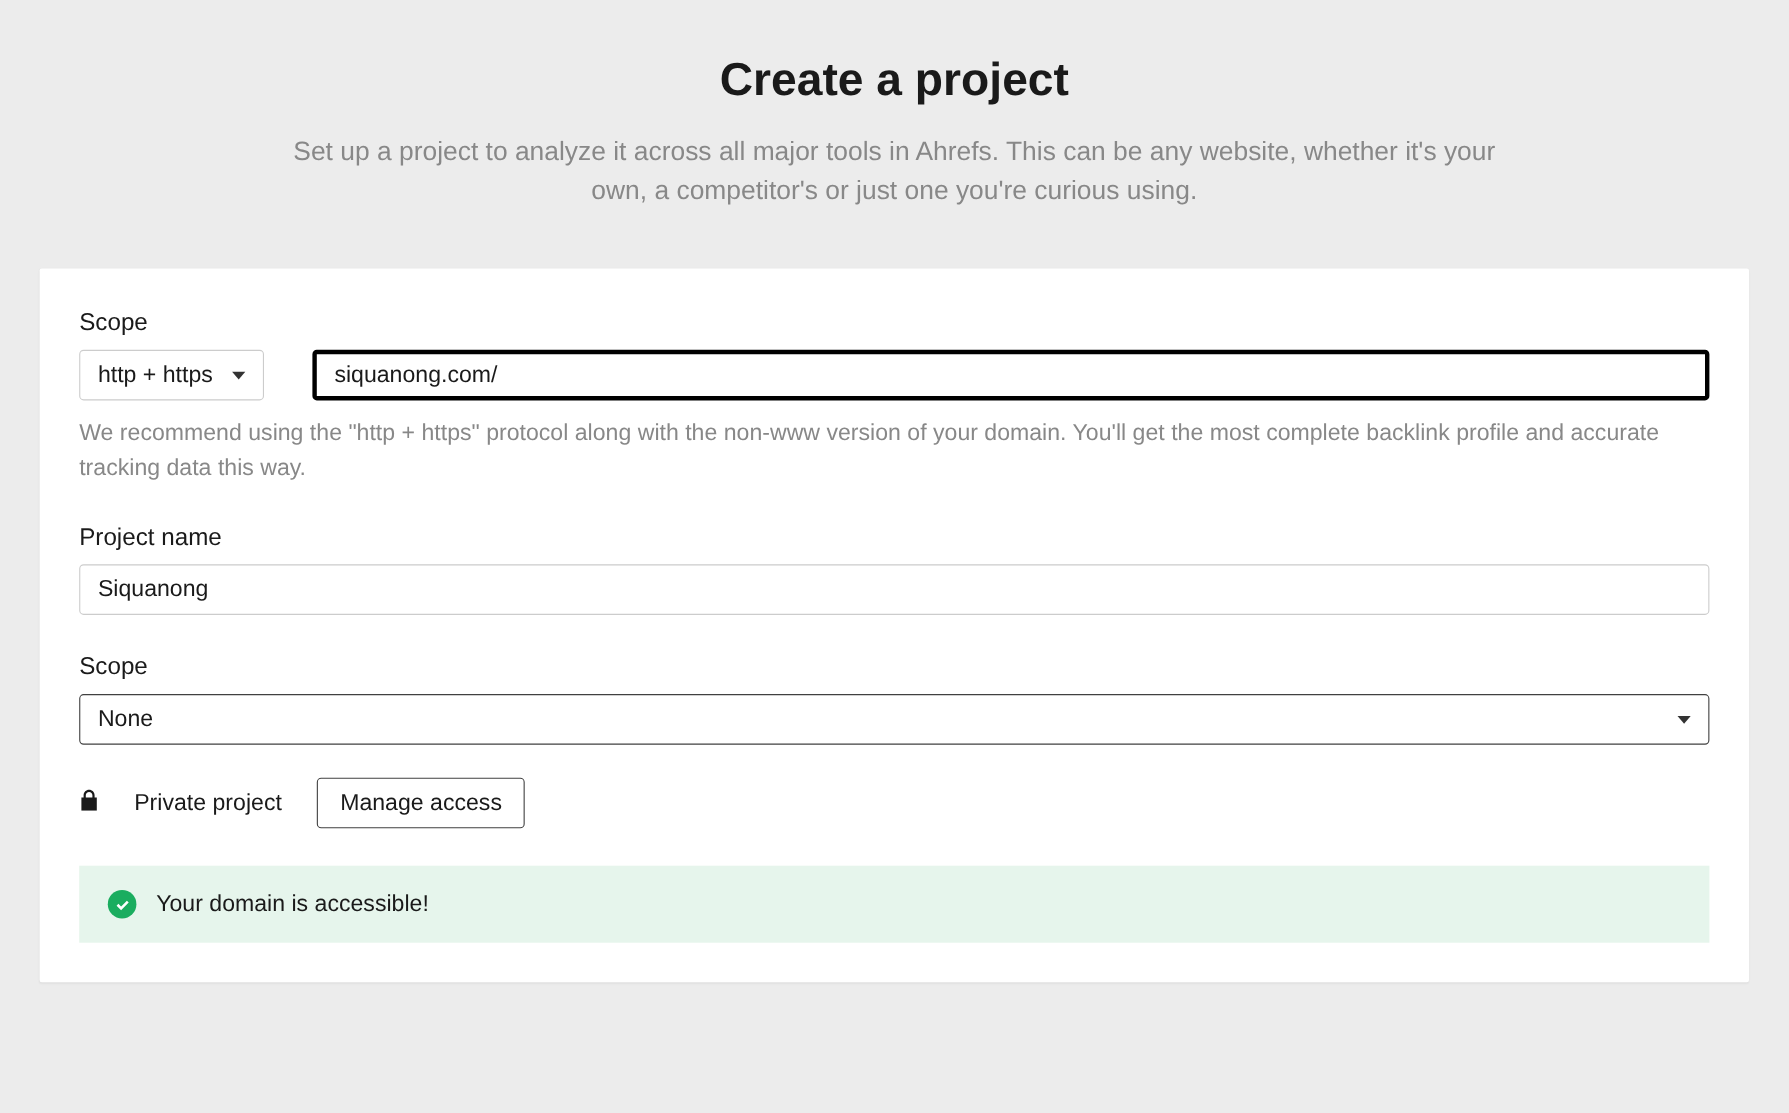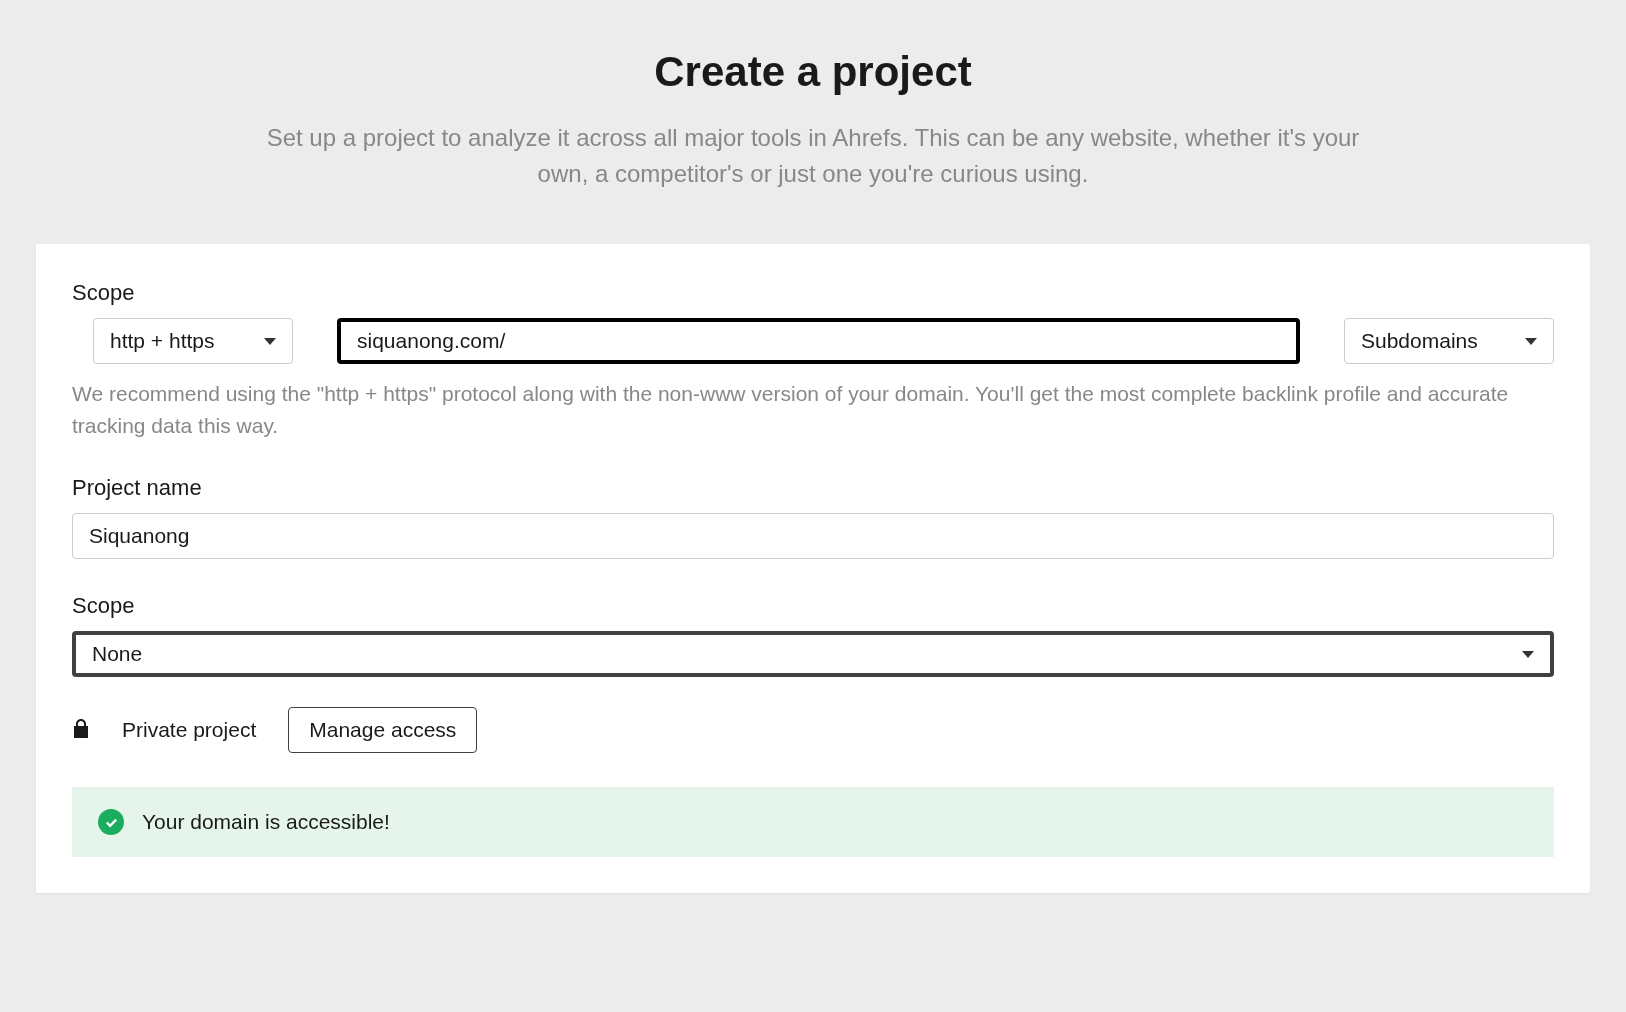--- a/index.html
+++ b/index.html
@@ -61,22 +61,21 @@
       border: 1px solid #ccc;
       border-radius: 4px;
       padding: 10px 16px;
       font-size: 21px;
       color: #1a1a1a;
       background: #fff;
       cursor: pointer;
       height: 46px;
     }
     .dropdown-protocol {
-      width: 200px;
-      margin-left: 21px;
+      width: 168px;
     }
     .dropdown-subdomains {
       width: 210px;
     }
     .url-input {
       flex: 1;
       border: 4px solid #000000;
       border-radius: 4px;
       padding: 10px 16px;
       font-size: 21px;
@@ -99,21 +98,21 @@
       color: #1a1a1a;
       height: 46px;
       outline: none;
       margin-bottom: 34px;
     }
     .folder-select {
       width: 100%;
       display: flex;
       align-items: center;
       justify-content: space-between;
-      border: 4px solid #404040;
+      border: 1px solid #404040;
       border-radius: 4px;
       padding: 10px 16px;
       font-size: 21px;
       color: #1a1a1a;
       background: #fff;
       cursor: pointer;
       height: 46px;
       margin-bottom: 30px;
       gap: 24px;
     }
@@ -186,24 +185,20 @@
   </div>
 
   <div class="card">
     <label class="field-label">Scope</label>
     <div class="scope-row">
       <div class="dropdown dropdown-protocol">
         <span>http + https</span>
         <span class="caret-down"></span>
       </div>
       <input type="text" class="url-input" value="siquanong.com/" style="">
-      <div class="dropdown dropdown-subdomains">
-        <span>Subdomains</span>
-        <span class="caret-down"></span>
-      </div>
     </div>
     <p class="help-text">We recommend using the "http + https" protocol along with the non-www version of your domain. You'll get the most complete backlink profile and accurate tracking data this way.</p>
 
     <label class="field-label">Project name</label>
     <input type="text" class="text-input" value="Siquanong" style="">
 
     <label class="field-label">Scope</label>
     <div class="folder-select">
       <span>None</span>
       <span class="caret-down"></span>

